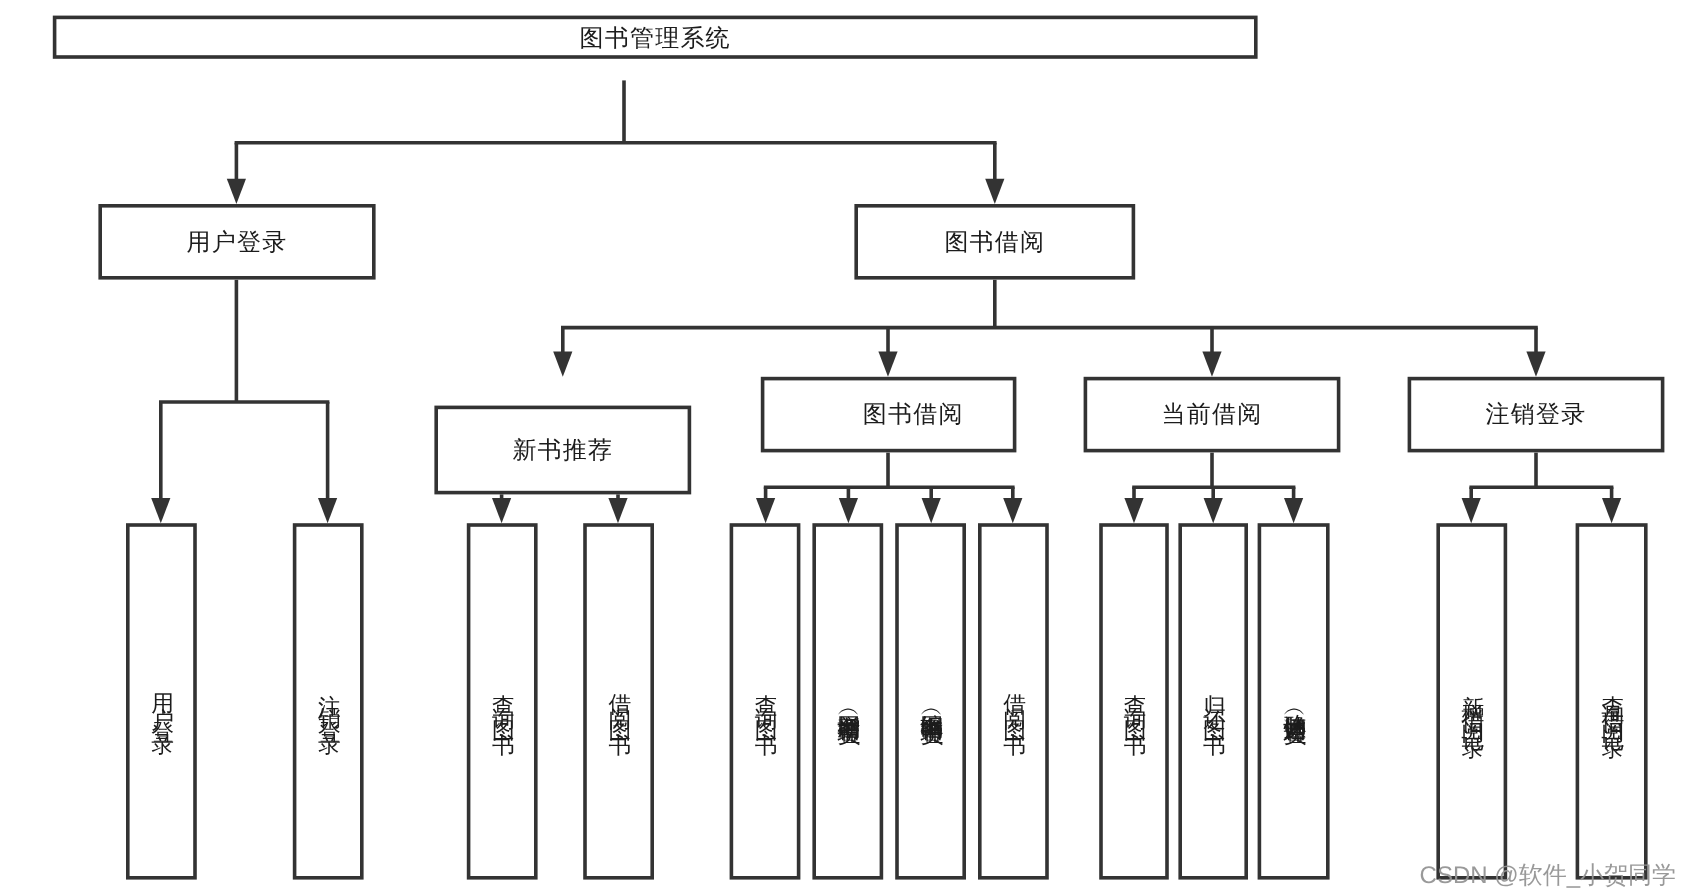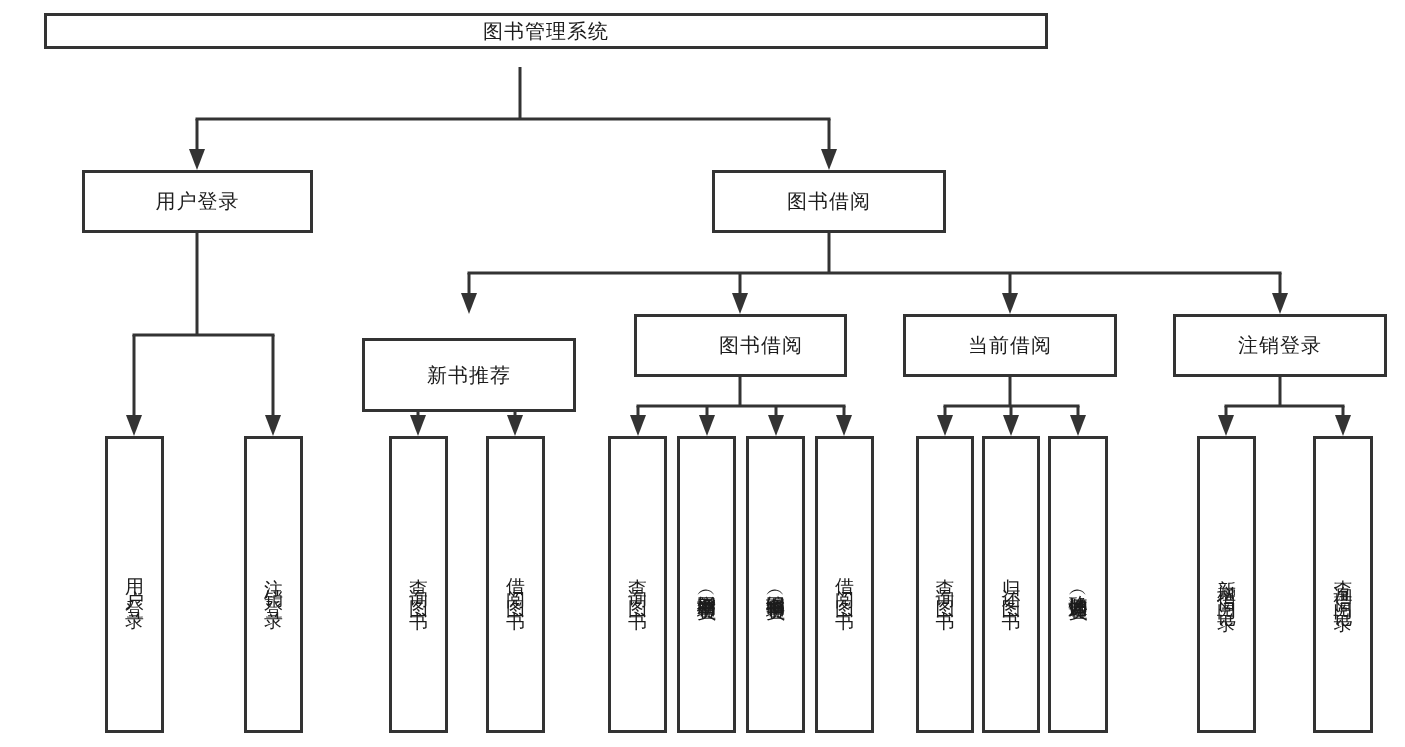--- a/index.html
+++ b/index.html
@@ -183,13 +183,14 @@
       <div class="node" style="left: 1048px; top: 436px; width: 60px; height: 297px; border-color: rgb(51, 51, 51); color: rgb(28, 28, 28);">
         <span class="label-v tight">确认归还（管理员）</span>
       </div>
       <div class="node" style="left: 1197px; top: 436px; width: 59px; height: 297px; border-color: rgb(51, 51, 51); color: rgb(28, 28, 28);">
         <span class="label-v medium">新增借阅记录</span>
       </div>
       <div class="node" style="left: 1313px; top: 436px; width: 60px; height: 297px; border-color: rgb(51, 51, 51); color: rgb(28, 28, 28);">
         <span class="label-v medium">查询借阅记录</span>
       </div>
     </div>
+  <div id="watermark">CSDN @软件_小贺同学</div>
 </div>
 
 </body></html>

